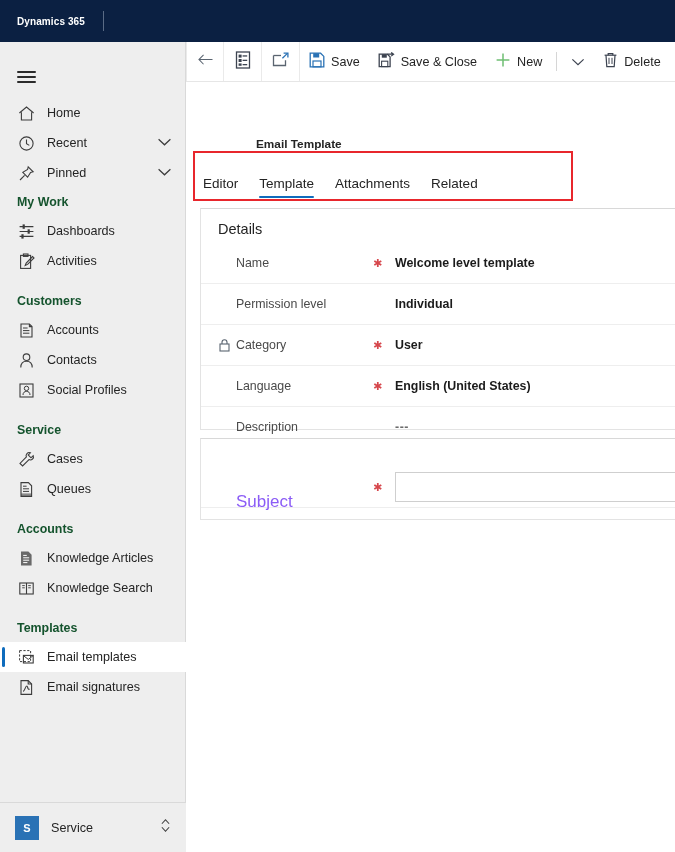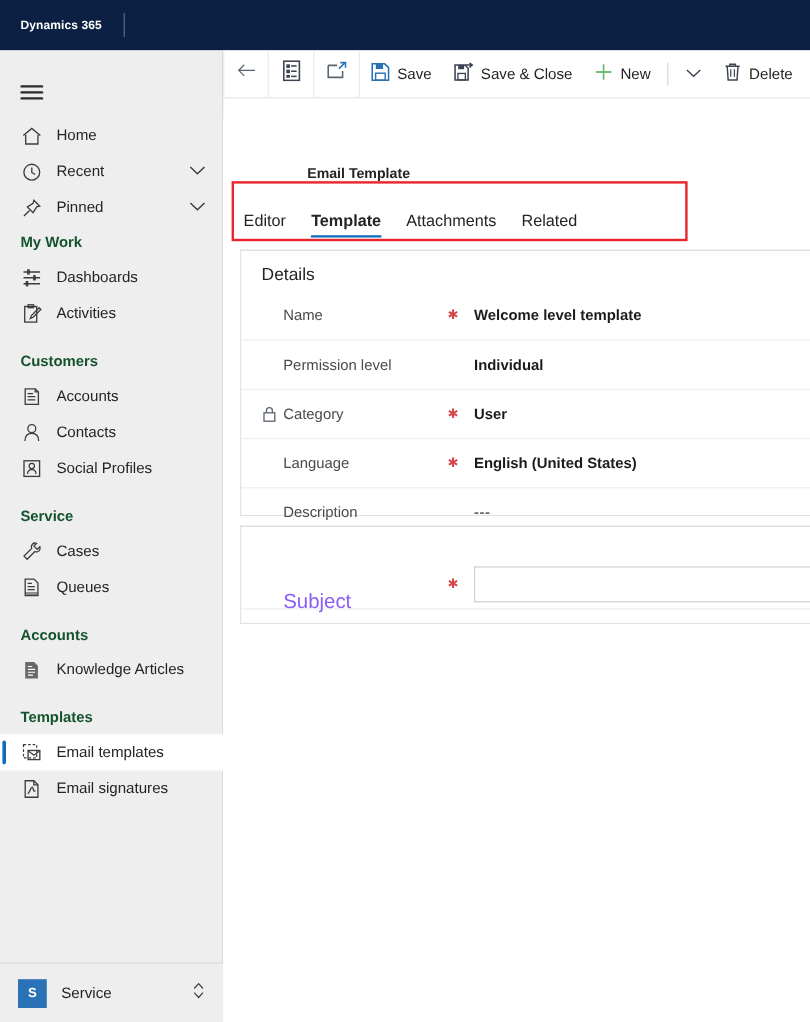--- a/index.html
+++ b/index.html
@@ -102,21 +102,21 @@
   }
 
   .tabsrow {
     position:absolute; left:0px; top:58px; width:489px; height:42px;
     display:flex; align-items:flex-end; padding-left:17px; background:#fff;
   }
   .tab {
     font-size:13.5px; color:#242424; padding:0 0 7px 0; margin-right:21px;
     cursor:pointer; position:relative; white-space:nowrap;
   }
-  .tab.active { font-weight:bold; }
+  .tab.active { font-weight:normal; }
   .tab.active:after {
     content:""; position:absolute; left:0; right:0; bottom:0; height:2.5px;
     background:#0f6cbd; border-radius:2px;
   }
 
   .redbox {
     position:absolute; left:7px; top:53px; width:380px; height:50px;
     border:2.5px solid #e8262c; pointer-events:none; z-index:6;
   }
 
@@ -280,20 +280,30 @@
           <div class="sb-gap"></div>
           <div class="sb-group">Accounts</div>
           <div class="sb-item">
             <span class="ic">
               <svg width="17" height="17" viewBox="0 0 17 17">
                 <path d="M3 1.6 H10.4 L13.6 4.8 V15.4 H3 Z" fill="#3c3c3c" opacity=".75"></path>
                 <path d="M5.2 5.4 H8.8 M5.2 7.8 H11.2 M5.2 10.2 H11.2 M5.2 12.6 H9.4" stroke="#ffffff" stroke-width="1"></path>
               </svg>
             </span>
             <span class="lbl">Knowledge Articles</span>
+          </div>
+          <div class="sb-item">
+            <span class="ic">
+              <svg width="17" height="17" viewBox="0 0 17 17">
+                <rect x="1.8" y="3" width="13.4" height="11" fill="none" stroke="#3c3c3c" stroke-width="1.1"></rect>
+                <path d="M8.5 3 V14" stroke="#3c3c3c" stroke-width="1.1"></path>
+                <path d="M4.2 5.6 H6.8 M4.2 7.8 H6.8 M10.2 5.6 H12.8 M10.2 7.8 H12.8" stroke="#3c3c3c" stroke-width=".9"></path>
+              </svg>
+            </span>
+            <span class="lbl">Knowledge Search</span>
           </div>
           <div class="sb-gap"></div>
           <div class="sb-group">Templates</div>
           <div class="sb-item selected">
             <span class="ic">
               <svg width="17" height="17" viewBox="0 0 17 17">
                 <rect x="1.6" y="1.6" width="11" height="11" fill="none" stroke="#3c3c3c" stroke-width="1" stroke-dasharray="2.2 1.6"></rect>
                 <rect x="5.4" y="6.4" width="9.8" height="7.6" fill="none" stroke="#3c3c3c" stroke-width="1.1"></rect>
                 <path d="M5.4 6.6 L10.3 10.4 L15.2 6.6" fill="none" stroke="#3c3c3c" stroke-width="1"></path>
               </svg>

